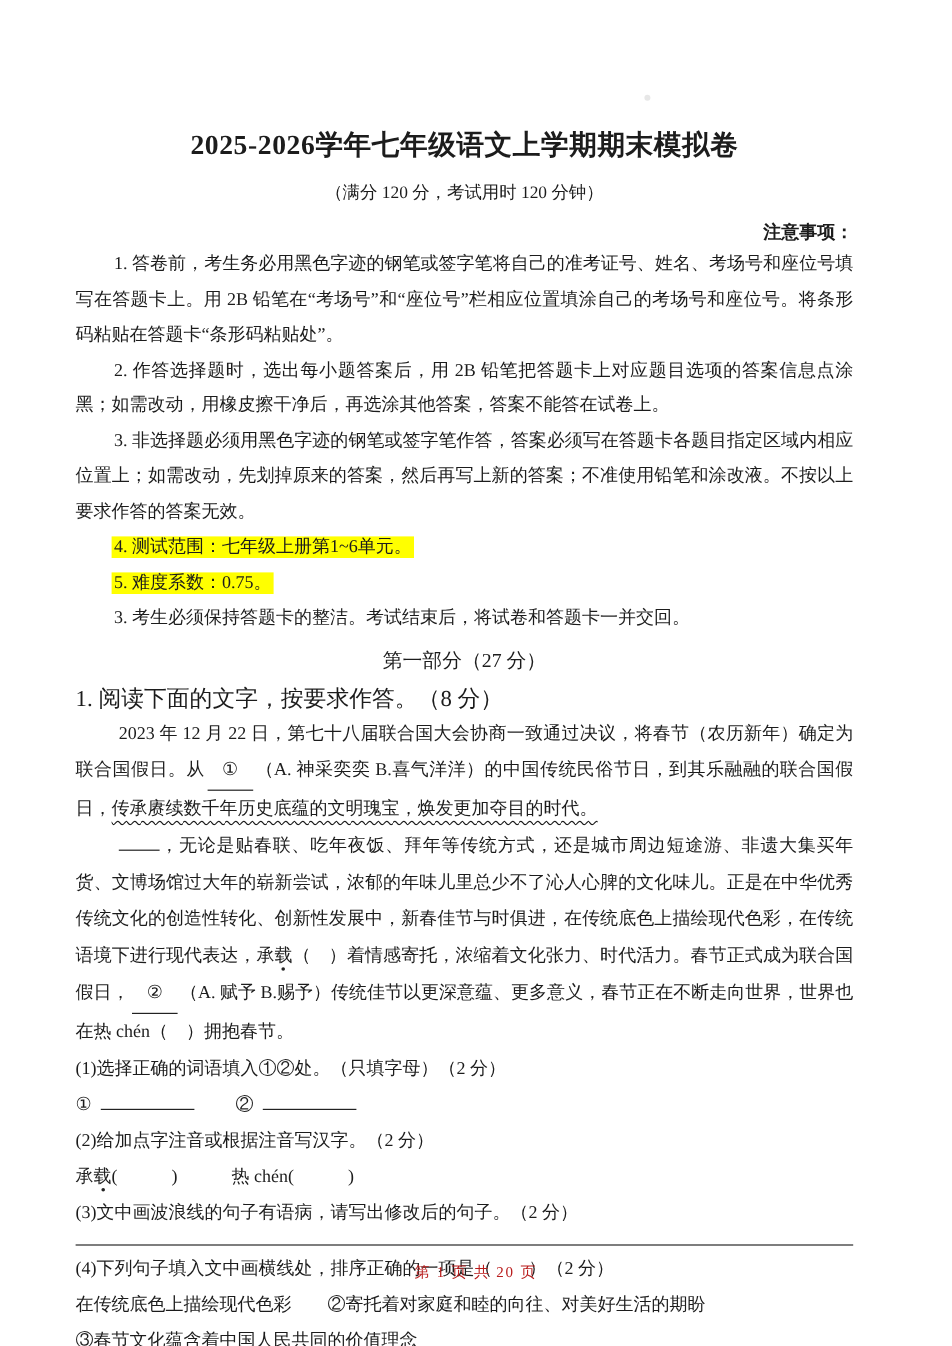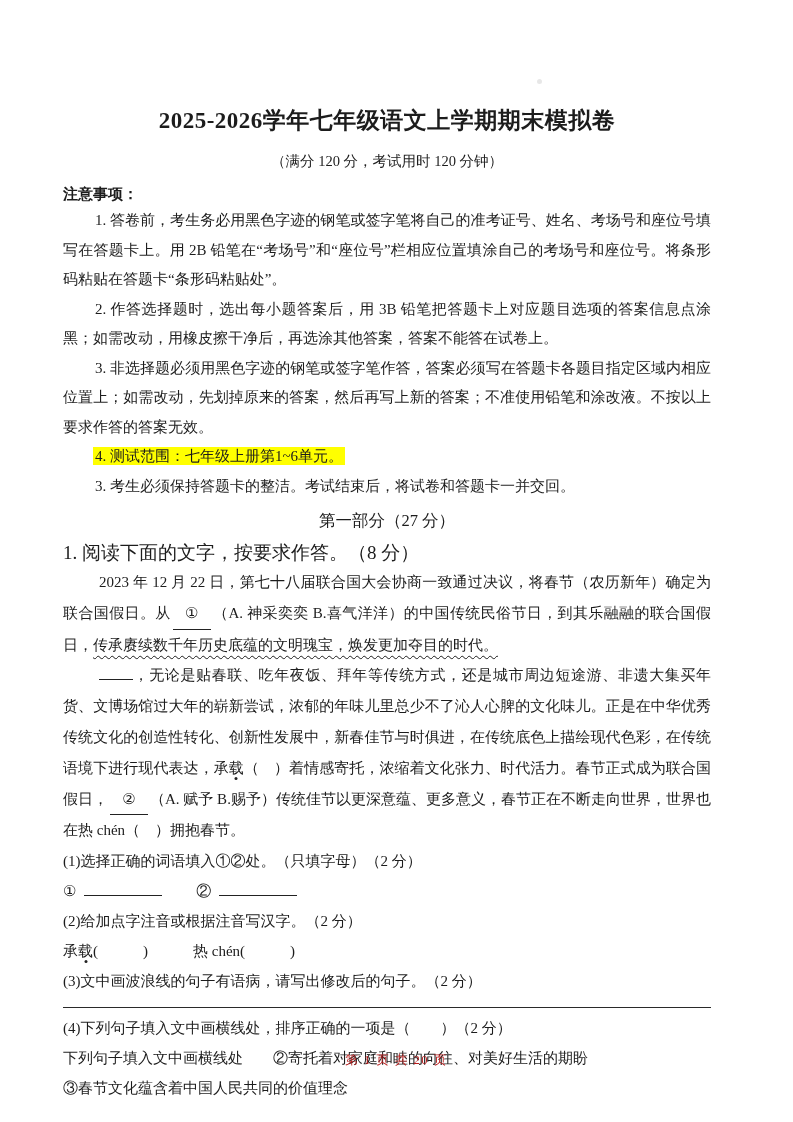--- a/index.html
+++ b/index.html
@@ -15,21 +15,21 @@
   }
   .artifact{
     position:absolute;left:537px;top:79px;width:5px;height:5px;
     background:#c9c9c9;border-radius:50%;opacity:.45;
   }
   .title{
     margin:0;font-size:23px;font-weight:bold;text-align:center;
     letter-spacing:.5px;line-height:30px;
   }
   .subtitle{margin-top:15px;font-size:14.5px;text-align:center;line-height:20px;}
-  .notice-heading{margin-top:11px;font-size:15px;font-weight:bold;line-height:24px;}
+  .notice-heading{margin-top:11px;font-size:15px;font-weight:bold;line-height:24px;text-align:right;}
   .notice{margin:0;font-size:15px;line-height:29.5px;text-align:justify;text-indent:2em;}
   .notice .hl-span{padding:1px 2px;}
   .section{margin:5px 0 3px 0;font-size:16.5px;font-weight:normal;text-align:center;line-height:29px;}
   .stem{margin:0;font-size:19px;line-height:29px;}
   .para{margin:0;font-size:15px;line-height:30.8px;text-align:justify;text-indent:2.4em;}
   .line{margin:0;font-size:15px;line-height:30px;}
   .rule{margin:11px 0 5px 0;border:none;border-top:1.5px solid #2a2a2a;}
   .footer{
     position:absolute;left:0;right:0;top:1052px;
     text-align:center;font-size:12.5px;letter-spacing:1.5px;color:#b91c1c;
@@ -72,41 +72,42 @@
 
   <div class="artifact"></div>
 
   <h1 class="title">2025-2026学年七年级语文上学期期末模拟卷</h1>
 
   <div class="subtitle">（满分 120 分，考试用时 120 分钟）</div>
 
   <div class="notice-heading">注意事项：</div>
 
   <p class="notice"><span class="hl-span">1. 答卷前，考生务必用黑色字迹的钢笔或签字笔将自己的准考证号、姓名、考场号和座位号填写在答题卡上。用 2B 铅笔在“考场号”和“座位号”栏相应位置填涂自己的考场号和座位号。将条形码粘贴在答题卡“条形码粘贴处”。</span></p>
-  <p class="notice"><span class="hl-span">2. 作答选择题时，选出每小题答案后，用 3B 铅笔把答题卡上对应题目选项的答案信息点涂黑；如需改动，用橡皮擦干净后，再选涂其他答案，答案不能答在试卷上。</span></p>
+  <p class="notice"><span class="hl-span">2. 作答选择题时，选出每小题答案后，用 2B 铅笔把答题卡上对应题目选项的答案信息点涂黑；如需改动，用橡皮擦干净后，再选涂其他答案，答案不能答在试卷上。</span></p>
   <p class="notice"><span class="hl-span">3. 非选择题必须用黑色字迹的钢笔或签字笔作答，答案必须写在答题卡各题目指定区域内相应位置上；如需改动，先划掉原来的答案，然后再写上新的答案；不准使用铅笔和涂改液。不按以上要求作答的答案无效。</span></p>
   <p class="notice"><span class="hl-span" style="background: rgb(255, 255, 0);">4. 测试范围：七年级上册第1~6单元。</span></p>
+  <p class="notice"><span class="hl-span" style="background: rgb(255, 255, 0);">5. 难度系数：0.75。</span></p>
   <p class="notice"><span class="hl-span">3. 考生必须保持答题卡的整洁。考试结束后，将试卷和答题卡一并交回。</span></p>
 
   <h2 class="section">第一部分（27 分）</h2>
 
   <p class="stem">1. 阅读下面的文字，按要求作答。（8 分）</p>
 
   <p class="para"><span>2023 年 12 月 22 日，第七十八届联合国大会协商一致通过决议，将春节（农历新年）确定为联合国假日。从</span><span class="s-numblank">①</span><span>（A. 神采奕奕 B.喜气洋洋）的中国传统民俗节日，到其乐融融的联合国假日，</span><span class="s-wavy">传承赓续数千年历史底蕴的文明瑰宝，焕发更加夺目的时代。</span></p>
   <p class="para"><span class="s-blank"></span><span>，无论是贴春联、吃年夜饭、拜年等传统方式，还是城市周边短途游、非遗大集买年货、文博场馆过大年的崭新尝试，浓郁的年味儿里总少不了沁人心脾的文化味儿。正是在中华优秀传统文化的创造性转化、创新性发展中，新春佳节与时俱进，在传统底色上描绘现代色彩，在传统语境下进行现代表达，承</span><span class="s-dot">载</span><span>（　）着情感寄托，浓缩着文化张力、时代活力。春节正式成为联合国假日，</span><span class="s-numblank">②</span><span>（A. 赋予 B.赐予）传统佳节以更深意蕴、更多意义，春节正在不断走向世界，世界也在热 chén（　）拥抱春节。</span></p>
 
   <p class="line">(1)选择正确的词语填入①②处。（只填字母）（2 分）</p>
   <p class="line"><span>① </span><span class="s-fill"></span><span>　　② </span><span class="s-fill"></span></p>
 
   <p class="line">(2)给加点字注音或根据注音写汉字。（2 分）</p>
   <p class="line"><span>承</span><span class="s-dot">载</span><span>(　　　)　　　热 chén(　　　)</span></p>
 
   <p class="line">(3)文中画波浪线的句子有语病，请写出修改后的句子。（2 分）</p>
 
   <hr class="rule">
 
   <p class="line">(4)下列句子填入文中画横线处，排序正确的一项是（　　）（2 分）</p>
-  <p class="line">下列句子填入文中画横线处　　②寄托着对家庭和睦的向往、对美好生活的期盼</p>
+  <p class="line">在传统底色上描绘现代色彩　　②寄托着对家庭和睦的向往、对美好生活的期盼</p>
   <p class="line">③春节文化蕴含着中国人民共同的价值理念</p>
 
   <div class="footer">第 1 页 共 20 页</div>
 
 </div>
 
 </body></html>

